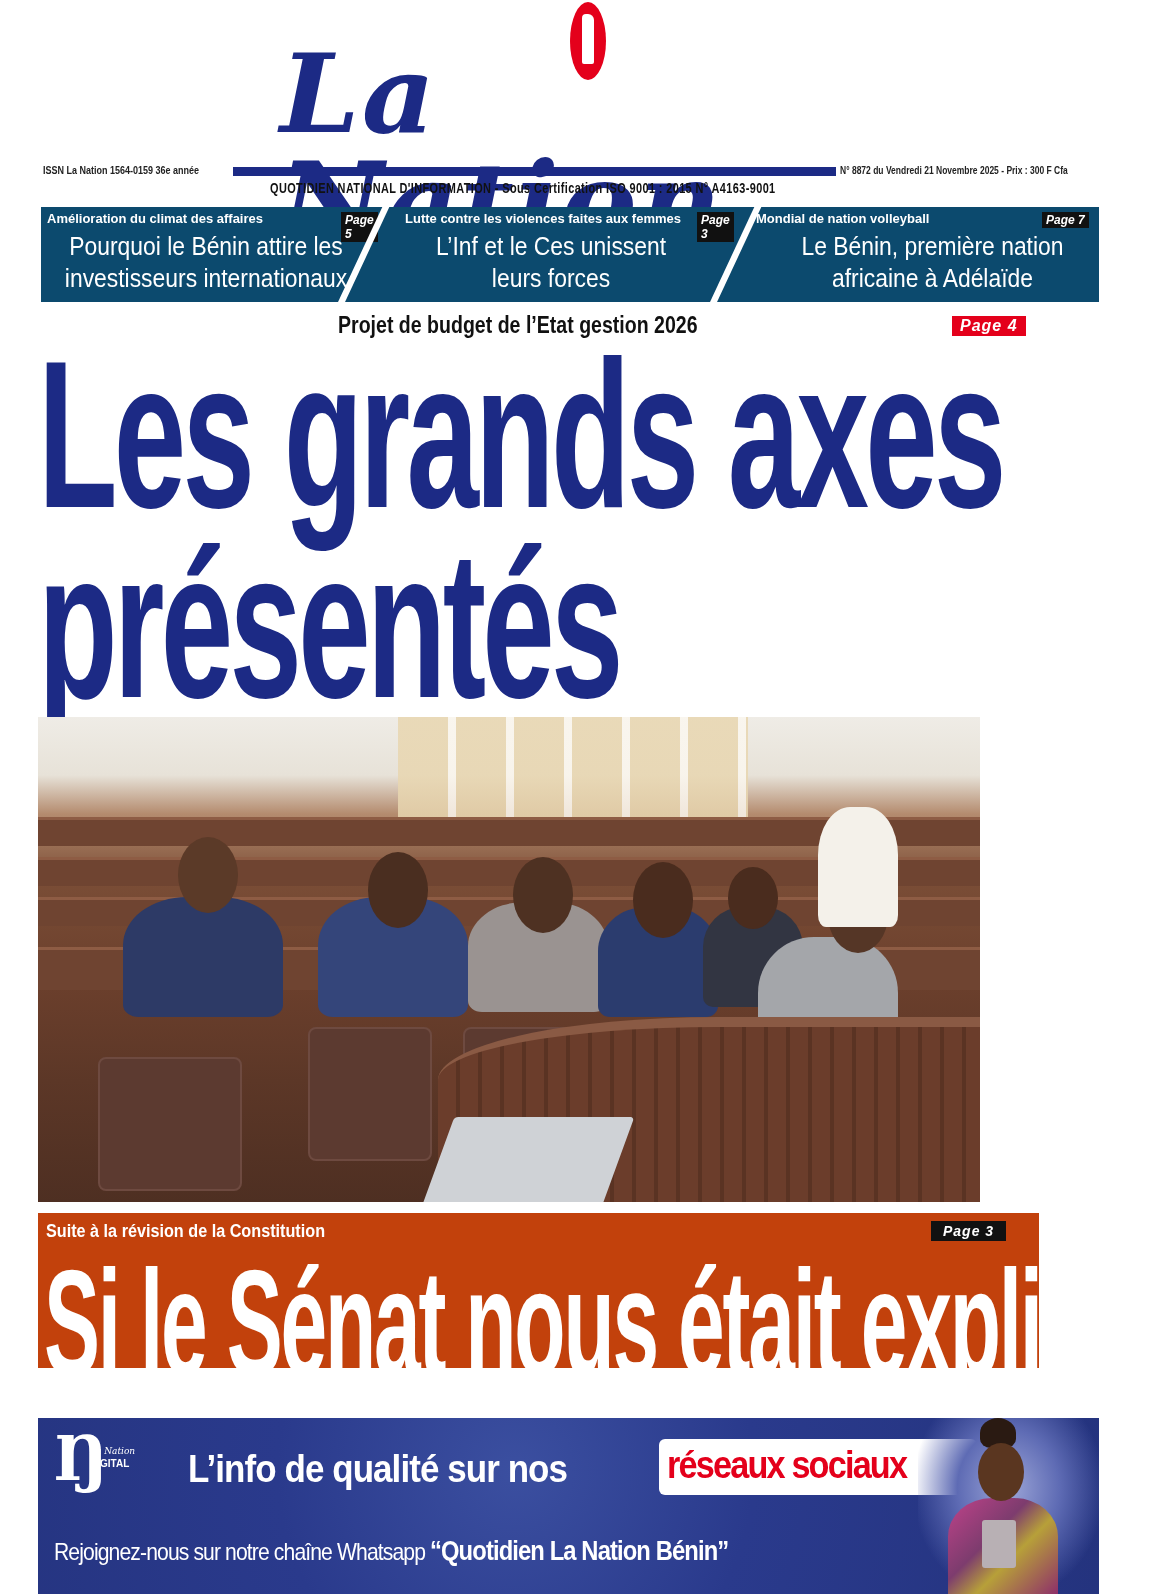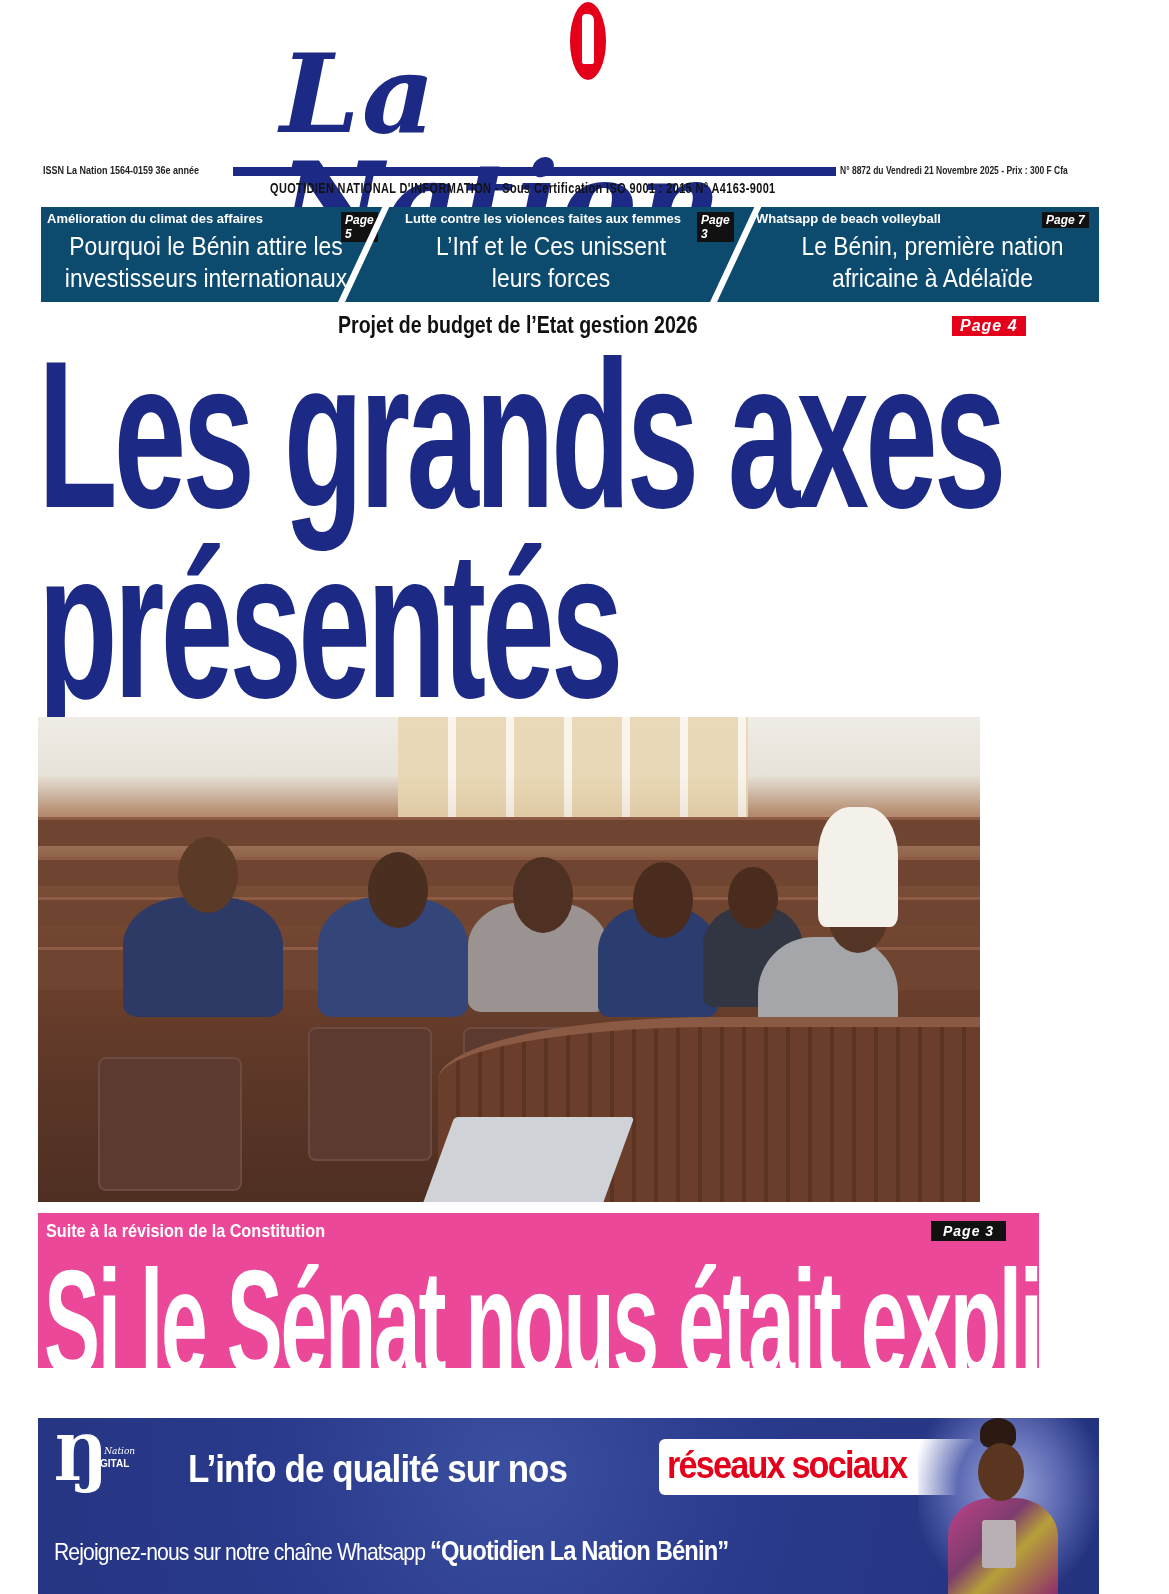--- a/index.html
+++ b/index.html
@@ -37,21 +37,21 @@
     background:linear-gradient(180deg,#efece6 0%,#e7e2d8 12%,#b48b6e 20%,#7a4d36 34%,#6b3f2c 55%,#5c3727 75%,#4e2f22 100%); }
   .photo-wall { position:absolute; left:360px; top:0; width:350px; height:100px; background:repeating-linear-gradient(90deg,#e8d6b0 0 50px,#fbf7ef 50px 58px); opacity:.85; }
   .photo-row { position:absolute; left:0; width:100%; height:26px; background:#6f4431; border-top:3px solid #8e5c44; }
   .person { position:absolute; border-radius:40% 40% 10% 10%; }
   .head { position:absolute; width:60px; height:76px; border-radius:50%; background:#4a2e22; }
   .desk-front { position:absolute; left:400px; top:300px; width:560px; height:200px; border-radius:50% 0 0 0 / 30% 0 0 0; background:repeating-linear-gradient(90deg,#6b3d2b 0 18px,#5a3323 18px 22px); border-top:10px solid #8a5a44; }
   .chair { position:absolute; width:140px; height:130px; background:#5c3a30; border-radius:8px; border:2px solid #6e4a40; }
   .laptop { position:absolute; left:400px; top:400px; width:180px; height:90px; background:#cfd2d6; transform:skewX(-20deg); border-radius:4px; }
 
   
-  .red-banner { left:38px; top:1213px; width:1001px; height:155px; background:#ec4899; overflow:hidden; }
+  .red-banner { left:38px; top:1213px; width:1001px; height:155px; background:#c2410c; overflow:hidden; }
   .rb-kicker { position:absolute; left:8px; top:8px; color:#fff; font-size:18px; font-weight:bold; transform:scaleX(0.9); transform-origin:left; white-space:nowrap; }
   .rb-page { position:absolute; left:893px; top:8px; background:#111; color:#fff; font-size:14px; font-weight:bold; font-style:italic; padding:2px 12px; letter-spacing:1px; }
   .rb-title { position:absolute; left:6px; top:30px; color:#fff; font-weight:bold; font-size:150px; line-height:160px; letter-spacing:-4px; transform:scaleX(0.56); transform-origin:left top; white-space:nowrap; }
 
   
   .ad { left:38px; top:1418px; width:1061px; height:176px; overflow:hidden;
     background:radial-gradient(circle at 45% 30%, #3b4fa0 0%, #2a3a8c 40%, #24337e 100%); }
   .ad-logo { position:absolute; left:16px; top:10px; width:80px; height:70px; }
   .ad-logo-n { position:absolute; left:0; top:0; font-family:"DejaVu Serif", serif; font-weight:bold; font-size:62px; color:#fff; line-height:1; }
   .ad-logo-small { position:absolute; left:36px; top:18px; font-family:"DejaVu Serif", serif; font-style:italic; font-size:9px; color:#fff; white-space:nowrap; }
@@ -94,21 +94,21 @@
   <div class="teaser" style="left:340px;width:340px;">
     <div class="teaser-kicker" style="left:24px;">Lutte contre les violences faites aux femmes</div>
     <div class="teaser-page" style="left:316px;">Page 3</div>
     <div class="teaser-title" style="left:0;">
       <div>L’Inf et le Ces unissent</div>
       <div>leurs forces</div>
     </div>
   </div>
   <div class="strip-sep" style="left:690px;"></div>
   <div class="teaser" style="left:705px;width:353px;">
-    <div class="teaser-kicker" style="left:10px;">Whatsapp de beach volleyball</div>
+    <div class="teaser-kicker" style="left:10px;">Mondial de nation volleyball</div>
     <div class="teaser-page" style="left:296px;">Page 7</div>
     <div class="teaser-title" style="left:10px;">
       <div>Le Bénin, première nation</div>
       <div>africaine à Adélaïde</div>
     </div>
   </div>
 </div>
 
 <div class="abs kicker-main">Projet de budget de l’Etat gestion 2026</div>
 <div class="abs page-badge-red">Page  4</div>

